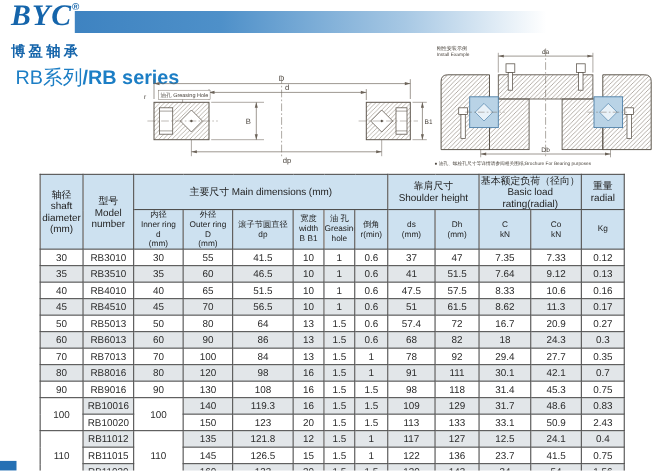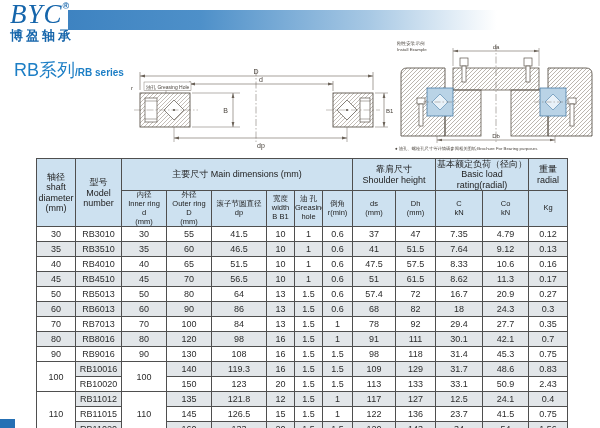--- a/index.html
+++ b/index.html
@@ -1,29 +1,29 @@
 <!DOCTYPE html>
 <html><head>
 <meta charset="utf-8">
 <style>
   html,body{margin:0;padding:0;background:#fff;}
   #page{position:relative;width:600px;height:428px;background:#fff;overflow:hidden;
         font-family:"Liberation Sans","DejaVu Sans",sans-serif;color:#2c2c2c;}
   
   #logo{position:absolute;left:10px;top:1px;line-height:1;}
-  #logo .byc{font-family:"Liberation Serif","DejaVu Serif",serif;font-style:italic;font-weight:normal;
+  #logo .byc{font-family:"Liberation Serif","DejaVu Serif",serif;font-style:italic;font-weight:bold;
              font-size:27px;color:#1565ab;letter-spacing:1px;text-align:right;}
   #logo .reg{font-size:9px;color:#1565ab;vertical-align:14px;font-style:normal;font-weight:bold;}
-  #logo .cn{font-size:13px;font-weight:bold;color:#1565ab;letter-spacing:3px;margin-top:1px;}
+  #logo .cn{font-size:13px;font-weight:bold;color:#1565ab;letter-spacing:3px;margin-top:12px;}
   #topbar{position:absolute;left:68px;top:10px;width:442px;height:20px;
           background:linear-gradient(90deg,#3e83c1 0%,#4e90c9 30%,#a7c8e4 68%,#ffffff 97%);}
   
   #heading{position:absolute;left:14px;top:58px;color:#1c7ec5;white-space:nowrap;}
   #heading .h-cn{font-size:18px;font-weight:normal;}
-  #heading .h-en{font-size:10px;font-weight:bold;}
+  #heading .h-en{font-size:18px;font-weight:bold;}
   
   #draw-left{position:absolute;left:128px;top:55px;}
   #draw-right{position:absolute;left:393px;top:38px;}
   svg text{font-family:"Liberation Sans","DejaVu Sans",sans-serif;fill:#4a443d;}
   
   #spec{position:absolute;left:36px;top:158px;width:531px;border-collapse:collapse;table-layout:fixed;}
   #spec th,#spec td{border:1px solid #4f4f4f;text-align:center;vertical-align:middle;
                     padding:0;overflow:hidden;}
   #spec thead th{background:#cde1f0;font-weight:normal;white-space:pre-line;color:#222;}
   #spec tr.grp{height:22px;}
@@ -243,21 +243,21 @@
           <td>RB3010</td>
           <td>30</td>
           <td>55</td>
           <td>41.5</td>
           <td>10</td>
           <td>1</td>
           <td>0.6</td>
           <td>37</td>
           <td>47</td>
           <td>7.35</td>
-          <td>4.79</td>
+          <td>7.33</td>
           <td>0.12</td>
         </tr>
         <tr>
           <td>35</td>
           <td>RB3510</td>
           <td>35</td>
           <td>60</td>
           <td>46.5</td>
           <td>10</td>
           <td>1</td>

